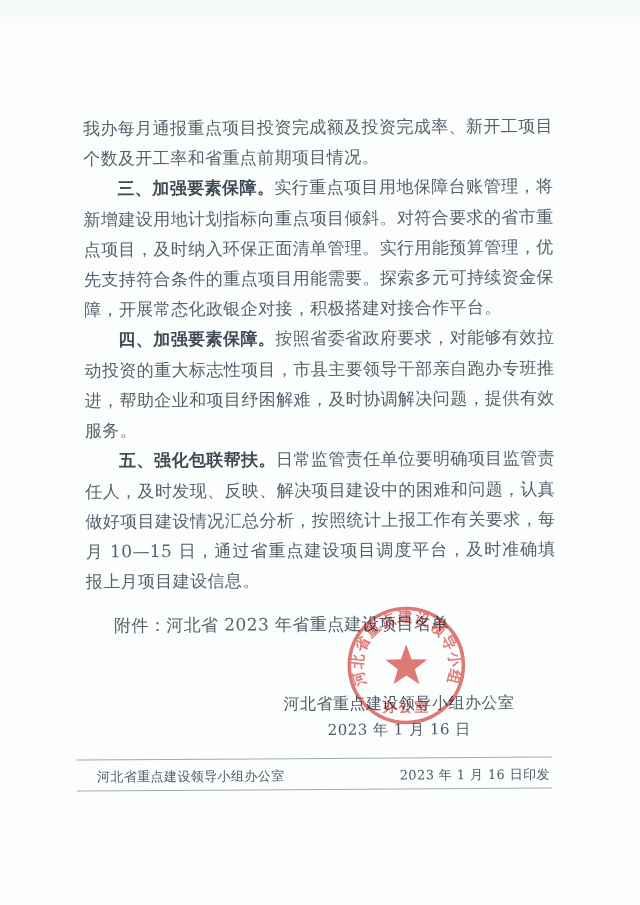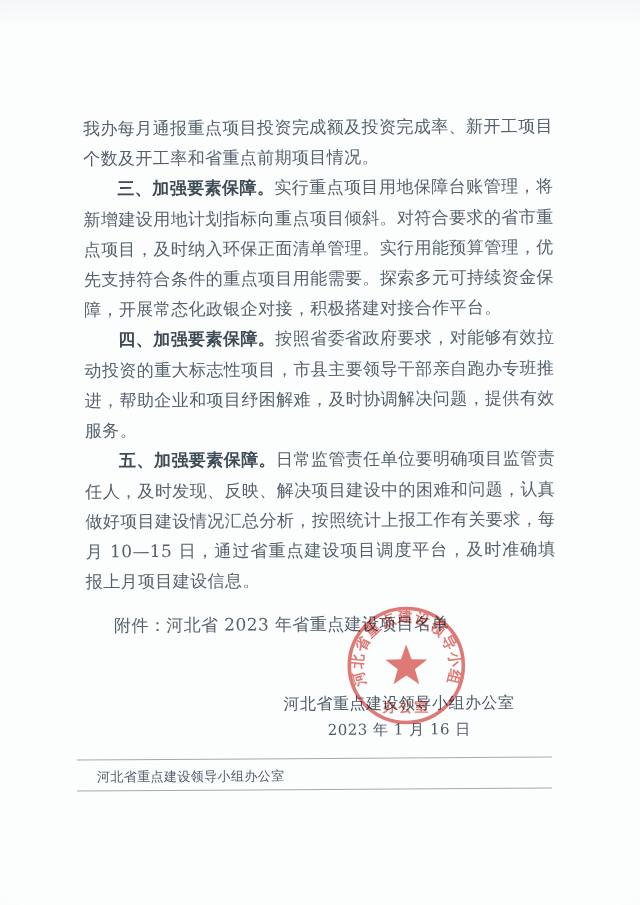--- a/index.html
+++ b/index.html
@@ -125,21 +125,21 @@
       <p class="para no-indent">
         <span>我办每月通报重点项目投资完成额及投资完成率、新开工项目个数及开工率和省重点前期项目情况。</span>
       </p>
       <p class="para">
         <span class="lead">三、加强要素保障。</span><span>实行重点项目用地保障台账管理，将新增建设用地计划指标向重点项目倾斜。对符合要求的省市重点项目，及时纳入环保正面清单管理。实行用能预算管理，优先支持符合条件的重点项目用能需要。探索多元可持续资金保障，开展常态化政银企对接，积极搭建对接合作平台。</span>
       </p>
       <p class="para">
         <span class="lead">四、加强要素保障。</span><span>按照省委省政府要求，对能够有效拉动投资的重大标志性项目，市县主要领导干部亲自跑办专班推进，帮助企业和项目纾困解难，及时协调解决问题，提供有效服务。</span>
       </p>
       <p class="para">
-        <span class="lead">五、加强要素保障。</span><span>日常监管责任单位要明确项目监管责任人，及时发现、反映、解决项目建设中的困难和问题，认真做好项目建设情况汇总分析，按照统计上报工作有关要求，每月 10—15 日，通过省重点建设项目调度平台，及时准确填报上月项目建设信息。</span>
+        <span class="lead">五、强化包联帮扶。</span><span>日常监管责任单位要明确项目监管责任人，及时发现、反映、解决项目建设中的困难和问题，认真做好项目建设情况汇总分析，按照统计上报工作有关要求，每月 10—15 日，通过省重点建设项目调度平台，及时准确填报上月项目建设信息。</span>
       </p>
 
       <p class="attachment">附件：河北省 2023 年省重点建设项目名单</p>
 
       <div class="signature">
         <div class="sig-org">河北省重点建设领导小组办公室</div>
         <div class="sig-date">2023 年 1 月 16 日</div>
       </div>
     </main>
 
@@ -149,17 +149,18 @@
       <text class="ring-text">
         <textPath href="#sealArc" startOffset="0">河北省重点建设领导小组</textPath>
       </text>
       <polygon class="star" points="62,41 56.7,55.7 41.1,56.2 53.4,65.8 49.1,80.8 62,72 74.9,80.8 70.6,65.8 82.9,56.2 67.3,55.7"></polygon>
       <text class="bottom-text" x="62" y="108">办公室</text>
     </svg>
 
     <footer class="colophon">
       <div class="colophon-row">
         <span>河北省重点建设领导小组办公室</span>
+        <span>2023 年 1 月 16 日印发</span>
       </div>
     </footer>
 
   </div>
 </div>
 
 </body></html>

